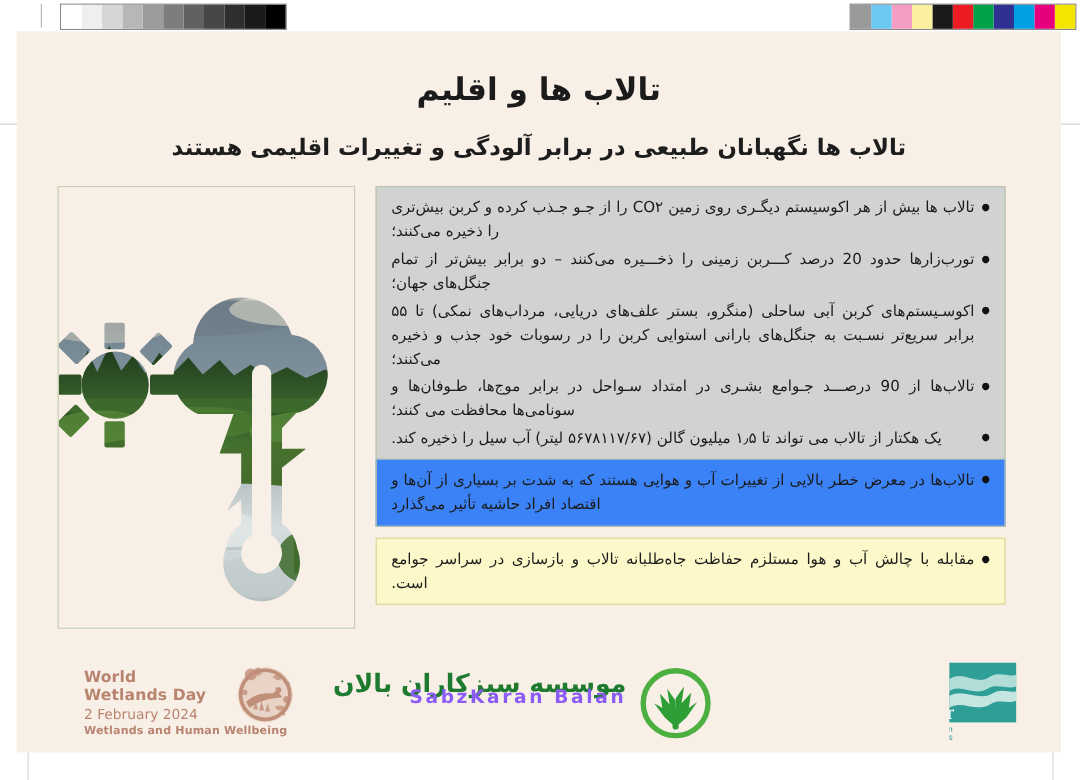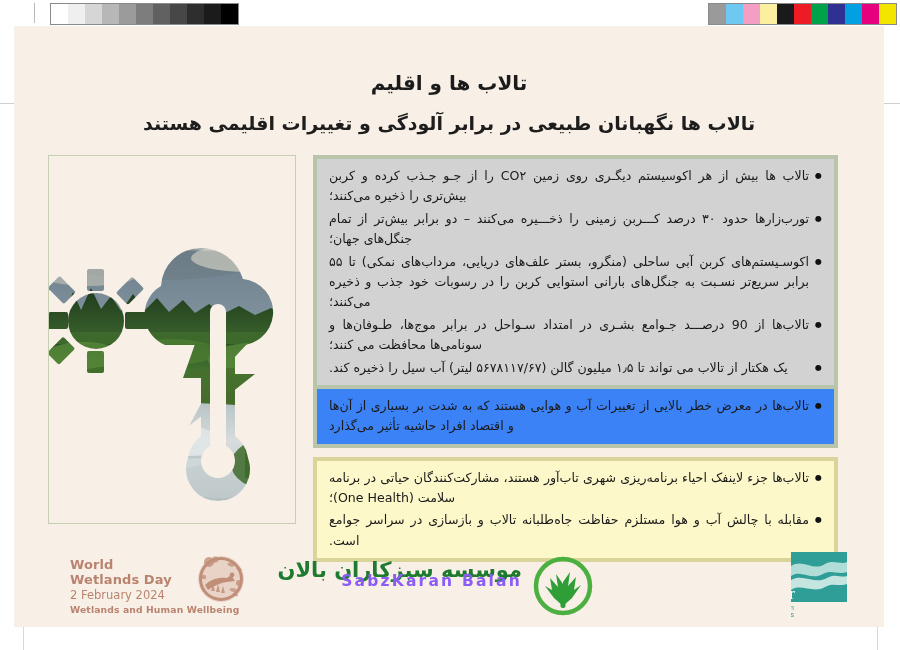--- a/index.html
+++ b/index.html
@@ -76,23 +76,23 @@
     background: #d8d8d8;
     z-index: 5;
   }
   .page-edge-l { left: 23px; }
   .page-edge-r { left: 877px; }
 
   
   .title {
     position: absolute;
     left: 0; right: 0;
-    top: 32px;
+    top: 17px;
     text-align: center;
-    font-size: 20px;
+    font-size: 26px;
     font-weight: bold;
     color: #1b1b1b;
     letter-spacing: -0.3px;
   }
   .subtitle {
     position: absolute;
     left: 0; right: 0;
     top: 70px;
     text-align: center;
     font-size: 19px;
@@ -109,21 +109,21 @@
     height: 244px;
   }
   .text-column {
     position: absolute;
     right: 14px;
     top: 0;
     width: 525px;
   }
 
   .box {
-    border: 4px solid #c2410c;
+    border: 1px solid #c2410c;
     box-sizing: border-box;
     padding: 7px 12px 7px 12px;
     margin: 0;
   }
   .box.gray   { background: #d2d2d2; border-color: #b9c5aa; }
   .box.green  { background: #3b82f6; border-color: #b9c5aa; border-top: none; }
   .box.yellow { background: #fdf8c9; border-color: #d9d49a; margin-top: 9px; }
 
   ul.bullets {
     margin: 0;
@@ -366,36 +366,35 @@
           <use href="#photo"></use>
         </g>
       </svg>
     </div>
 
     <div class="text-column">
 
       <div class="box gray">
         <ul class="bullets">
           <li>تالاب ها بیش از هر اکوسیستم دیگـری روی زمین CO۲ را از جـو جـذب کرده و کربن بیش‌تری را ذخیره می‌کنند؛</li>
-          <li>تورب‌زارها حدود ۳۰ درصد کـــربن زمینی را ذخـــیره می‌کنند – دو برابر بیش‌تر از تمام جنگل‌های جهان؛</li>
+          <li>تورب‌زارها حدود 20 درصد کـــربن زمینی را ذخـــیره می‌کنند – دو برابر بیش‌تر از تمام جنگل‌های جهان؛</li>
           <li>اکوسـیستم‌های کربن آبی ساحلی (منگرو، بستر علف‌های دریایی، مرداب‌های نمکی) تا ۵۵ برابر سریع‌تر نسـبت به جنگل‌های بارانی استوایی کربن را در رسوبات خود جذب و ذخیره می‌کنند؛</li>
           <li>تالاب‌ها از 90 درصـــد جـوامع بشـری در امتداد سـواحل در برابر موج‌ها، طـوفان‌ها و سونامی‌ها محافظت می کنند؛</li>
           <li>یک هکتار از تالاب می تواند تا ۱٫۵ میلیون گالن (۵۶۷۸۱۱۷/۶۷ لیتر) آب سیل را ذخیره کند.</li>
         </ul>
       </div>
 
       <div class="box green">
         <ul class="bullets">
           <li>تالاب‌ها در معرض خطر بالایی از تغییرات آب و هوایی هستند که به شدت بر بسیاری از آن‌ها و اقتصاد افراد حاشیه تأثیر می‌گذارد</li>
         </ul>
       </div>
 
       <div class="box yellow">
         <ul class="bullets">
-          <li>تالاب‌ها جزء لاینفک احیاء برنامه‌ریزی شهری تاب‌آور هستند، مشارکت‌کنندگان حیاتی در برنامه سلامت (One Health)؛</li>
           <li>مقابله با چالش آب و هوا مستلزم حفاظت جاه‌طلبانه تالاب و بازسازی در سراسر جوامع است.</li>
         </ul>
       </div>
 
     </div>
   </div>
 
   <div class="footer">
 
     <div class="wwd-logo">

